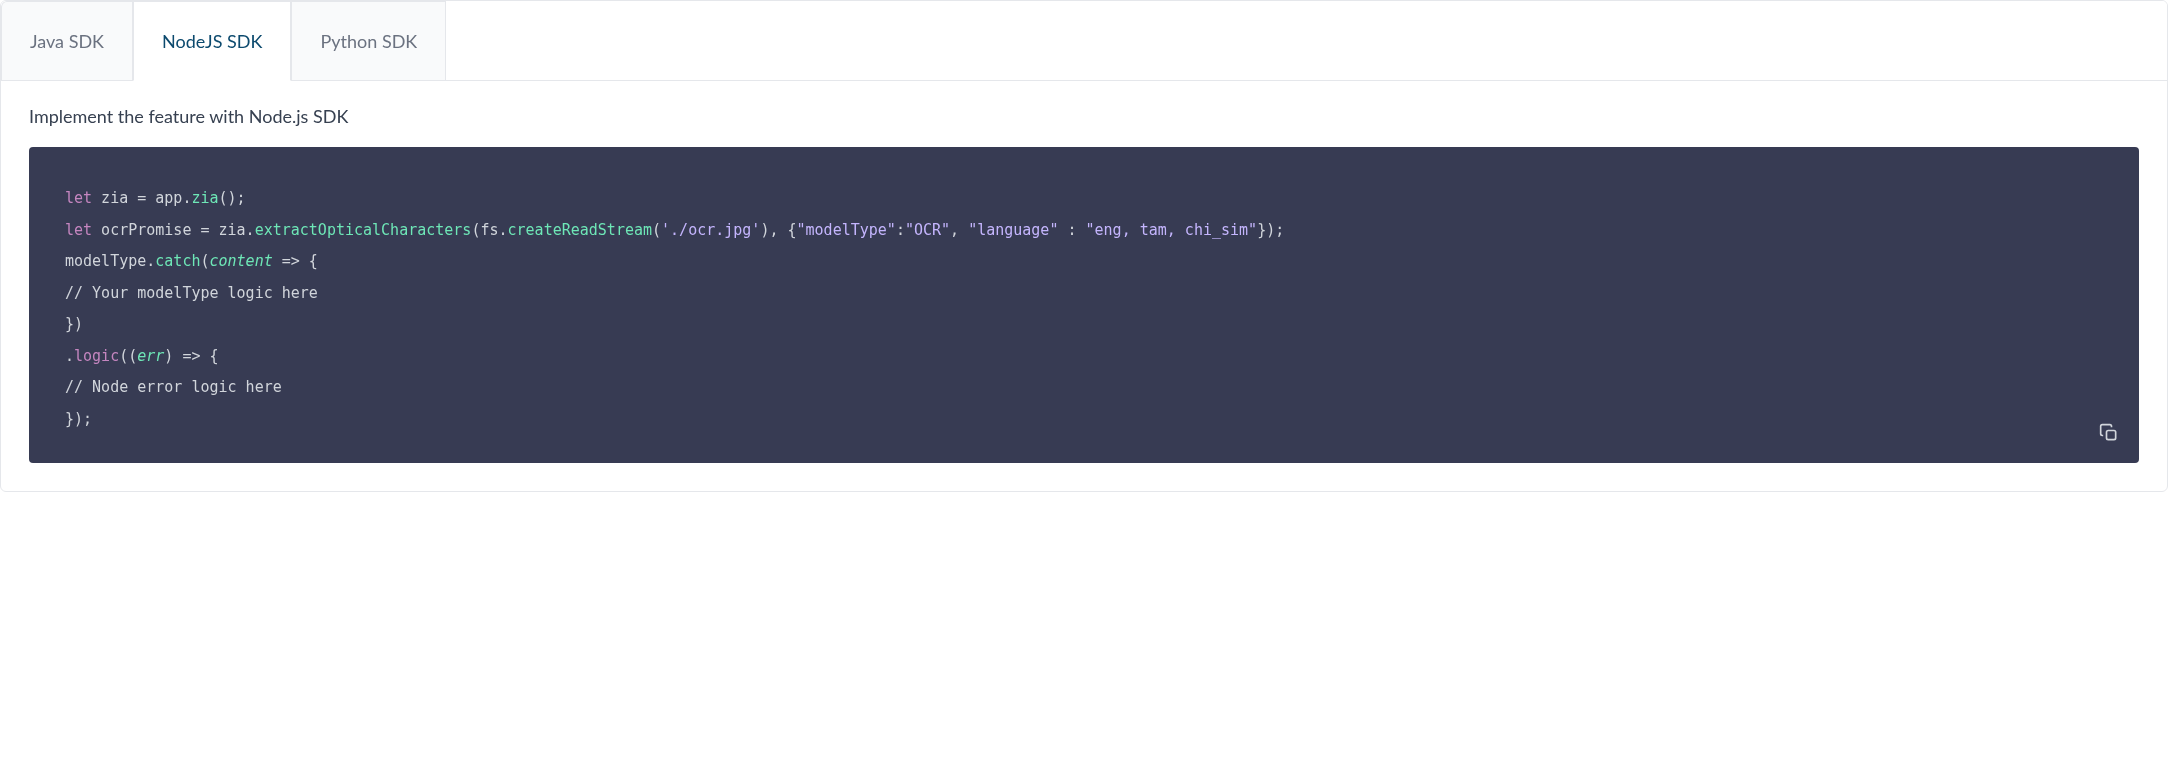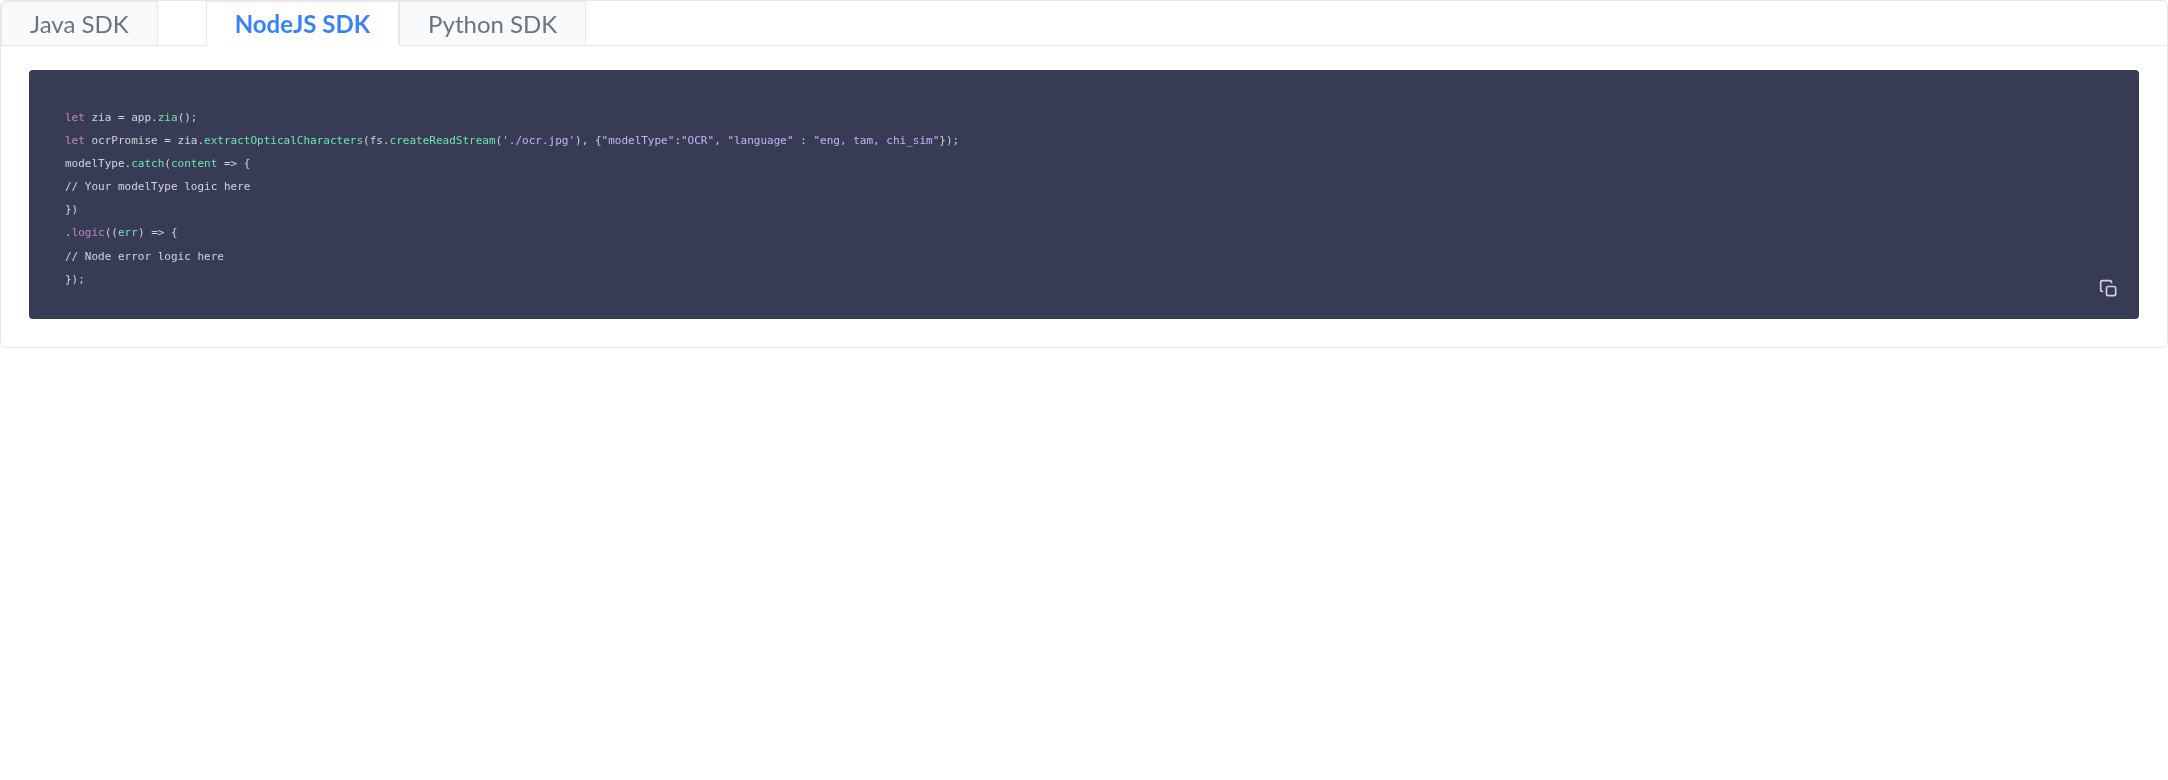--- a/index.html
+++ b/index.html
@@ -16,42 +16,41 @@
       border: 1px solid #e5e7eb;
       border-radius: 6px;
       overflow: hidden;
       background: #ffffff;
     }
     .tabs {
       display: flex;
       background: #ffffff;
     }
     .tab {
-      padding: 7px 28px;
-      font-size: 24px;
+      padding: 28px 28px;
+      font-size: 18px;
       color: #6b7280;
       cursor: pointer;
       border: 1px solid transparent;
       border-bottom: none;
       background: #f9fafb;
       border-color: #e5e7eb;
     }
     .tab:first-child {
       border-top-left-radius: 6px;
       border-left: 1px solid #e5e7eb;
     }
     .tab.active {
       background: #ffffff;
-      color: #3b82f6;
-      font-weight: 700;
+      color: #0c4a6e;
+      font-weight: 400;
       border: 1px solid #e5e7eb;
       border-bottom: 1px solid #ffffff;
       position: relative;
       z-index: 2;
-      margin-left: 48px;
     }
     .tab-content-wrapper {
       border-top: 1px solid #e5e7eb;
       margin-top: -1px;
       position: relative;
       z-index: 1;
     }
     .tab-content {
       padding: 24px 28px 28px 28px;
     }
@@ -59,34 +58,34 @@
       font-size: 18px;
       color: #374151;
       margin-bottom: 20px;
     }
     .code-block {
       background: #373b53;
       border-radius: 4px;
       padding: 36px 36px 28px 36px;
       position: relative;
       font-family: 'Monaco', 'Menlo', 'Consolas', monospace;
-      font-size: 11px;
+      font-size: 15px;
       line-height: 2.1;
       color: #d1d5db;
       overflow-x: auto;
     }
     .code-line {
       white-space: pre-wrap;
       word-break: break-word;
     }
     .kw { color: #c586c0; }
     .fn { color: #6ee7b7; }
     .str { color: #c4b5fd; }
     .op { color: #d1d5db; }
-    .prop { color: #6ee7b7; }
+    .prop { color: #6ee7b7; font-style: italic; }
     .catch { color: #c586c0; }
 
     .copy-button {
       position: absolute;
       bottom: 16px;
       right: 16px;
       width: 28px;
       height: 28px;
       cursor: pointer;
       display: flex;
@@ -103,20 +102,21 @@
 <body>
 
 <div class="container">
   <div class="tabs">
     <div class="tab">Java SDK</div>
     <div class="tab active">NodeJS SDK</div>
     <div class="tab">Python SDK</div>
   </div>
   <div class="tab-content-wrapper">
     <div class="tab-content">
+      <p class="description">Implement the feature with Node.js SDK</p>
       <div class="code-block">
         <div class="code-line"><span class="kw">let</span><span> zia </span><span class="op">=</span><span> app.</span><span class="fn">zia</span><span>();</span></div>
         <div class="code-line"><span class="kw">let</span><span> ocrPromise </span><span class="op">=</span><span> zia.</span><span class="fn">extractOpticalCharacters</span><span>(fs.</span><span class="fn">createReadStream</span><span>(</span><span class="str">'./ocr.jpg'</span><span>), {</span><span class="str">"modelType"</span><span>:</span><span class="str">"OCR"</span><span>, </span><span class="str">"language"</span><span> : </span><span class="str">"eng, tam, chi_sim"</span><span>});</span></div>
         <div class="code-line"><span>modelType.</span><span class="fn">catch</span><span>(</span><span class="prop">content</span><span> =&gt; {</span></div>
         <div class="code-line"><span>// Your modelType logic here</span></div>
         <div class="code-line"><span>})</span></div>
         <div class="code-line"><span>.</span><span class="catch">logic</span><span>((</span><span class="prop">err</span><span>) </span><span>=&gt; {</span></div>
         <div class="code-line"><span>// Node error logic here</span></div>
         <div class="code-line"><span>});</span></div>
         <div class="copy-button" title="Copy">

